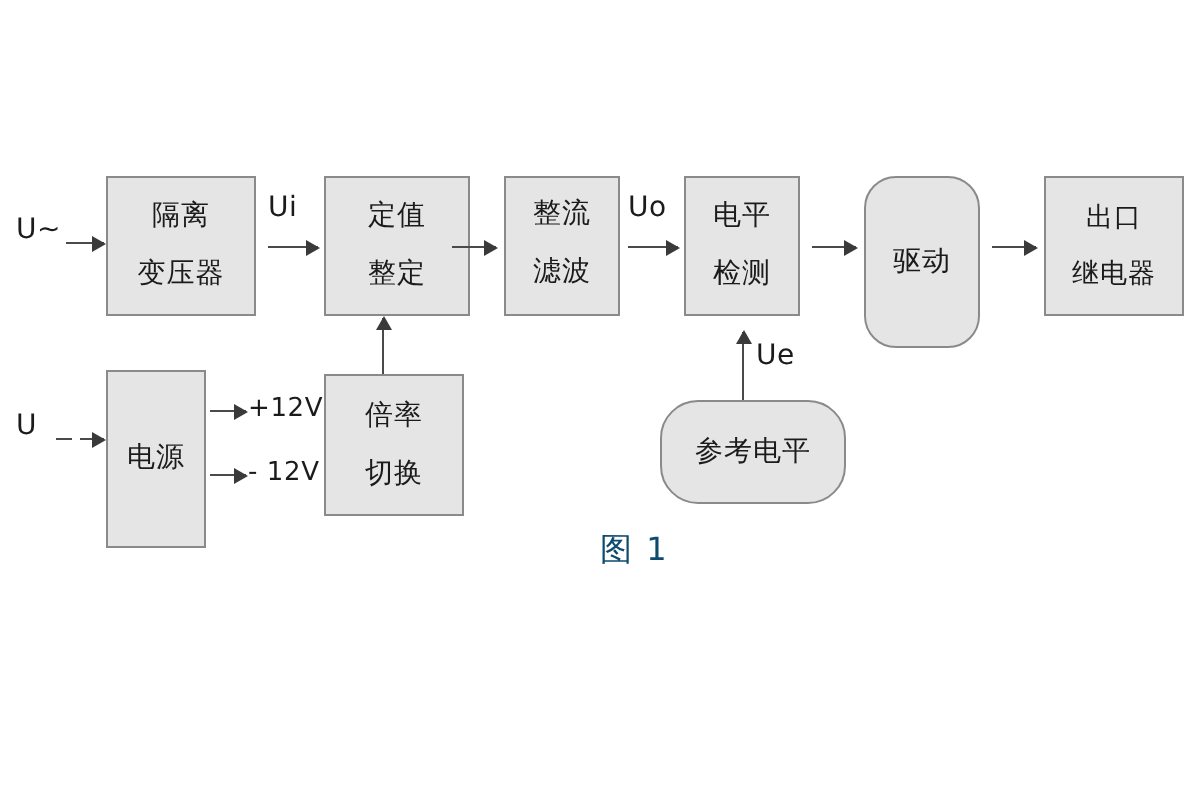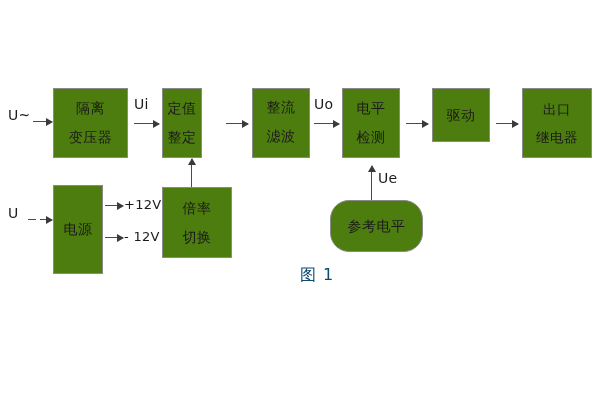--- a/index.html
+++ b/index.html
@@ -15,21 +15,21 @@
   }
   #canvas {
     position: relative;
     width: 600px;
     height: 400px;
   }
   .box {
     position: absolute;
     box-sizing: border-box;
     border: 1px solid #8a8a8a;
-    background: #4d7c0f;
+    background: #e5e5e5;
     display: flex;
     flex-direction: column;
     align-items: center;
     justify-content: center;
     color: #1b1b1b;
     font-size: 14px;
     line-height: 1.05;
   }
   .box .line {
     display: block;
@@ -106,21 +106,21 @@
   <div class="arrow-h" style="left:33px; top:121px; width:19px;"></div>
 
   <div class="box two-line" style="left:53px; top:88px; width:75px; height:70px;">
     <span class="line">隔离</span>
     <span class="line">变压器</span>
   </div>
 
   <div class="label" style="left:134px; top:96px;">Ui</div>
   <div class="arrow-h" style="left:134px; top:123px; width:25px;"></div>
 
-  <div class="box two-line" style="left:162px; top:88px; width:40px; height:70px;">
+  <div class="box two-line" style="left:162px; top:88px; width:73px; height:70px;">
     <span class="line">定值</span>
     <span class="line">整定</span>
   </div>
 
   <div class="arrow-h" style="left:226px; top:123px; width:22px;"></div>
 
   <div class="box two-line" style="left:252px; top:88px; width:58px; height:70px;font-family:Liberation Mono, monospace;">
     <span class="line">整流</span>
     <span class="line">滤波</span>
   </div>
@@ -128,21 +128,21 @@
   <div class="label" style="left:314px; top:96px;">Uo</div>
   <div class="arrow-h" style="left:314px; top:123px; width:25px;"></div>
 
   <div class="box two-line" style="left:342px; top:88px; width:58px; height:70px;">
     <span class="line">电平</span>
     <span class="line">检测</span>
   </div>
 
   <div class="arrow-h" style="left:406px; top:123px; width:22px;"></div>
 
-  <div class="box" style="left:432px; top:88px; width:58px; height:54px;">
+  <div class="box" style="left:432px; top:88px; width:58px; height:86px;border-radius:16px;">
     <span class="line">驱动</span>
   </div>
 
   <div class="arrow-h" style="left:496px; top:123px; width:22px;"></div>
 
   <div class="box two-line wide-label" style="left:522px; top:88px; width:70px; height:70px;">
     <span class="line">出口</span>
     <span class="line">继电器</span>
   </div>
 

